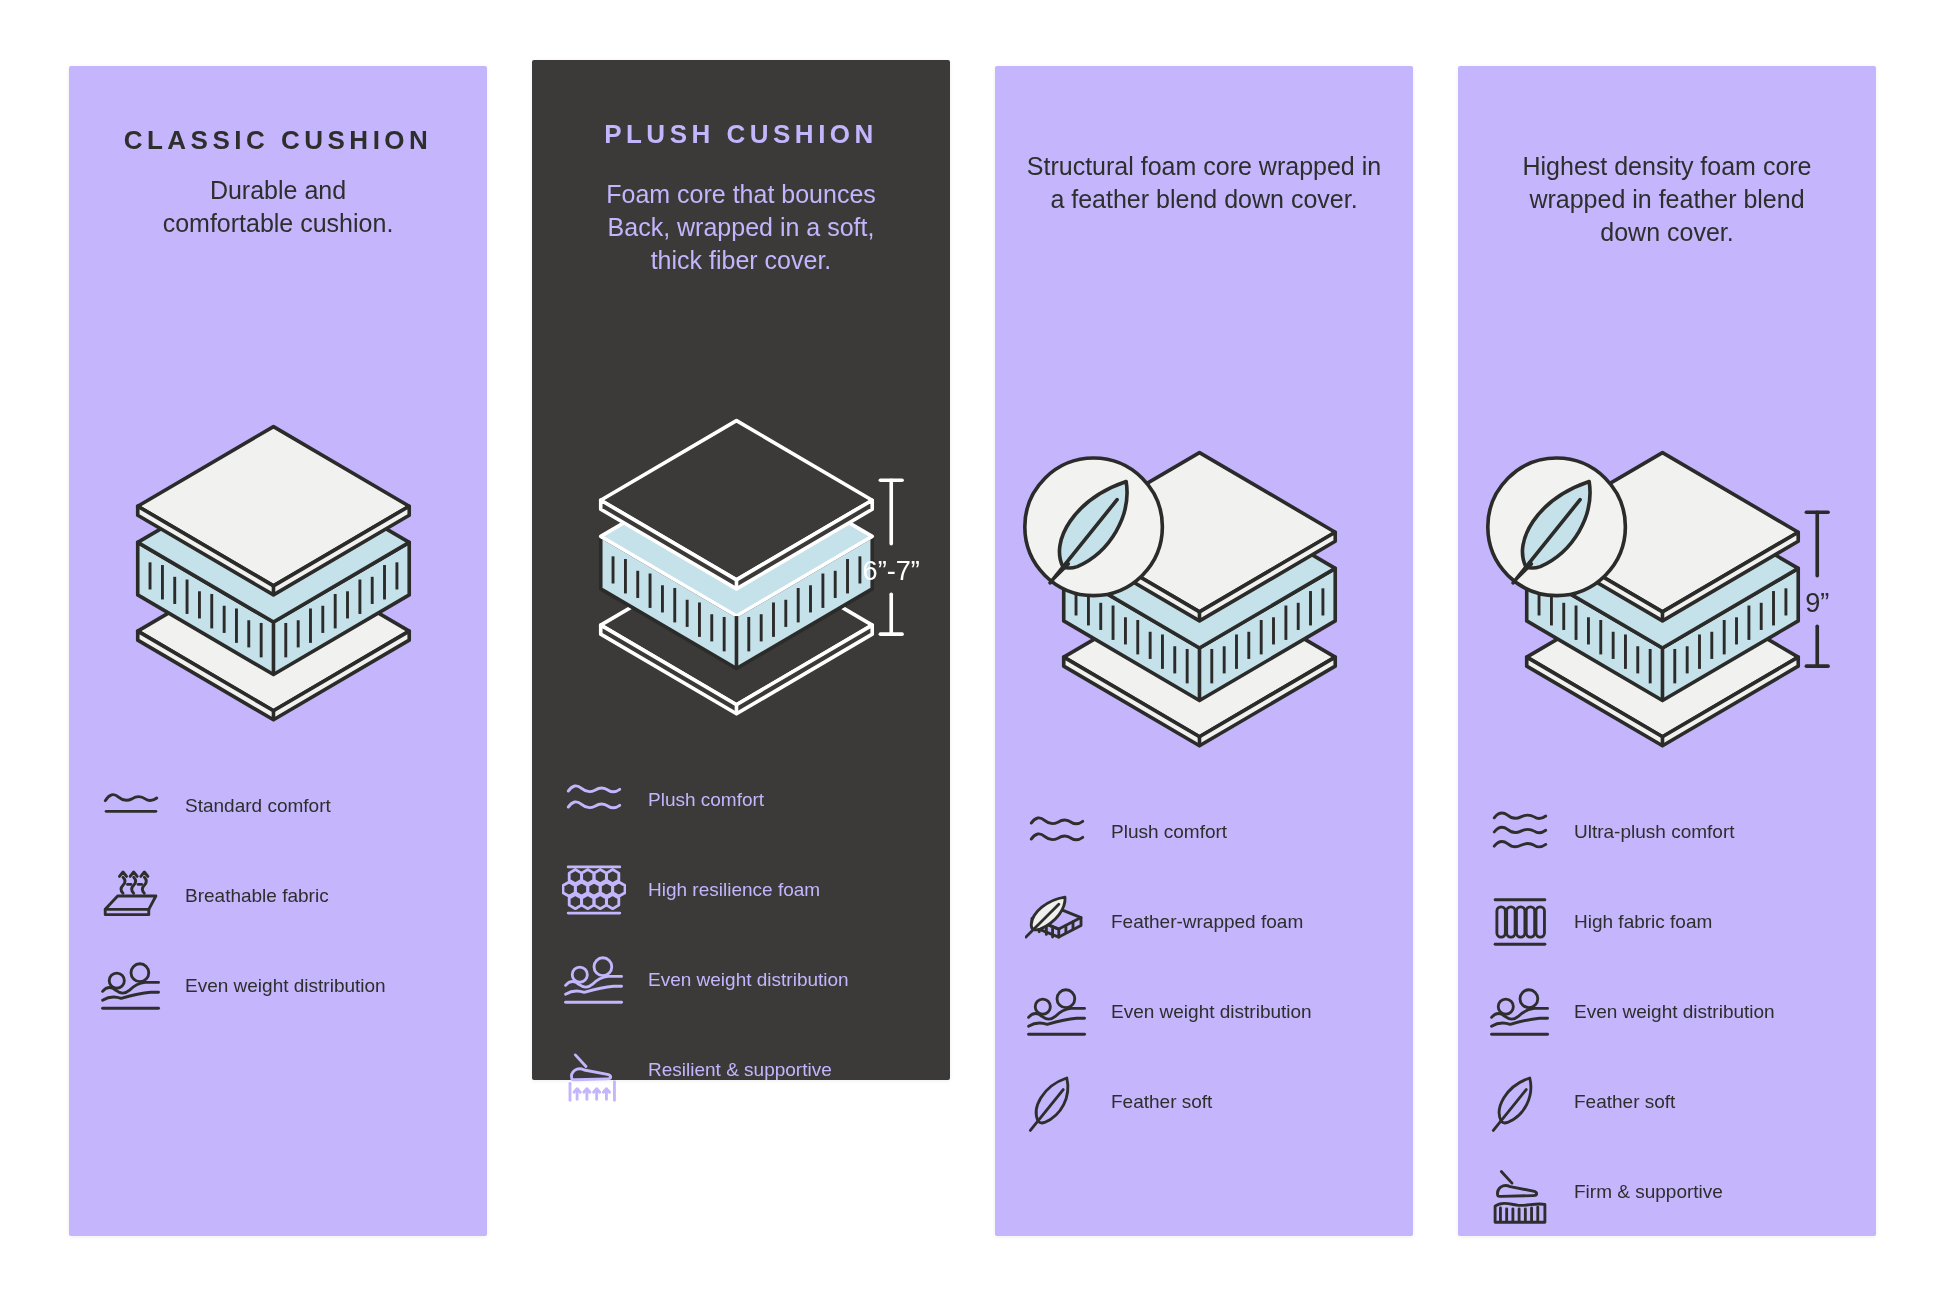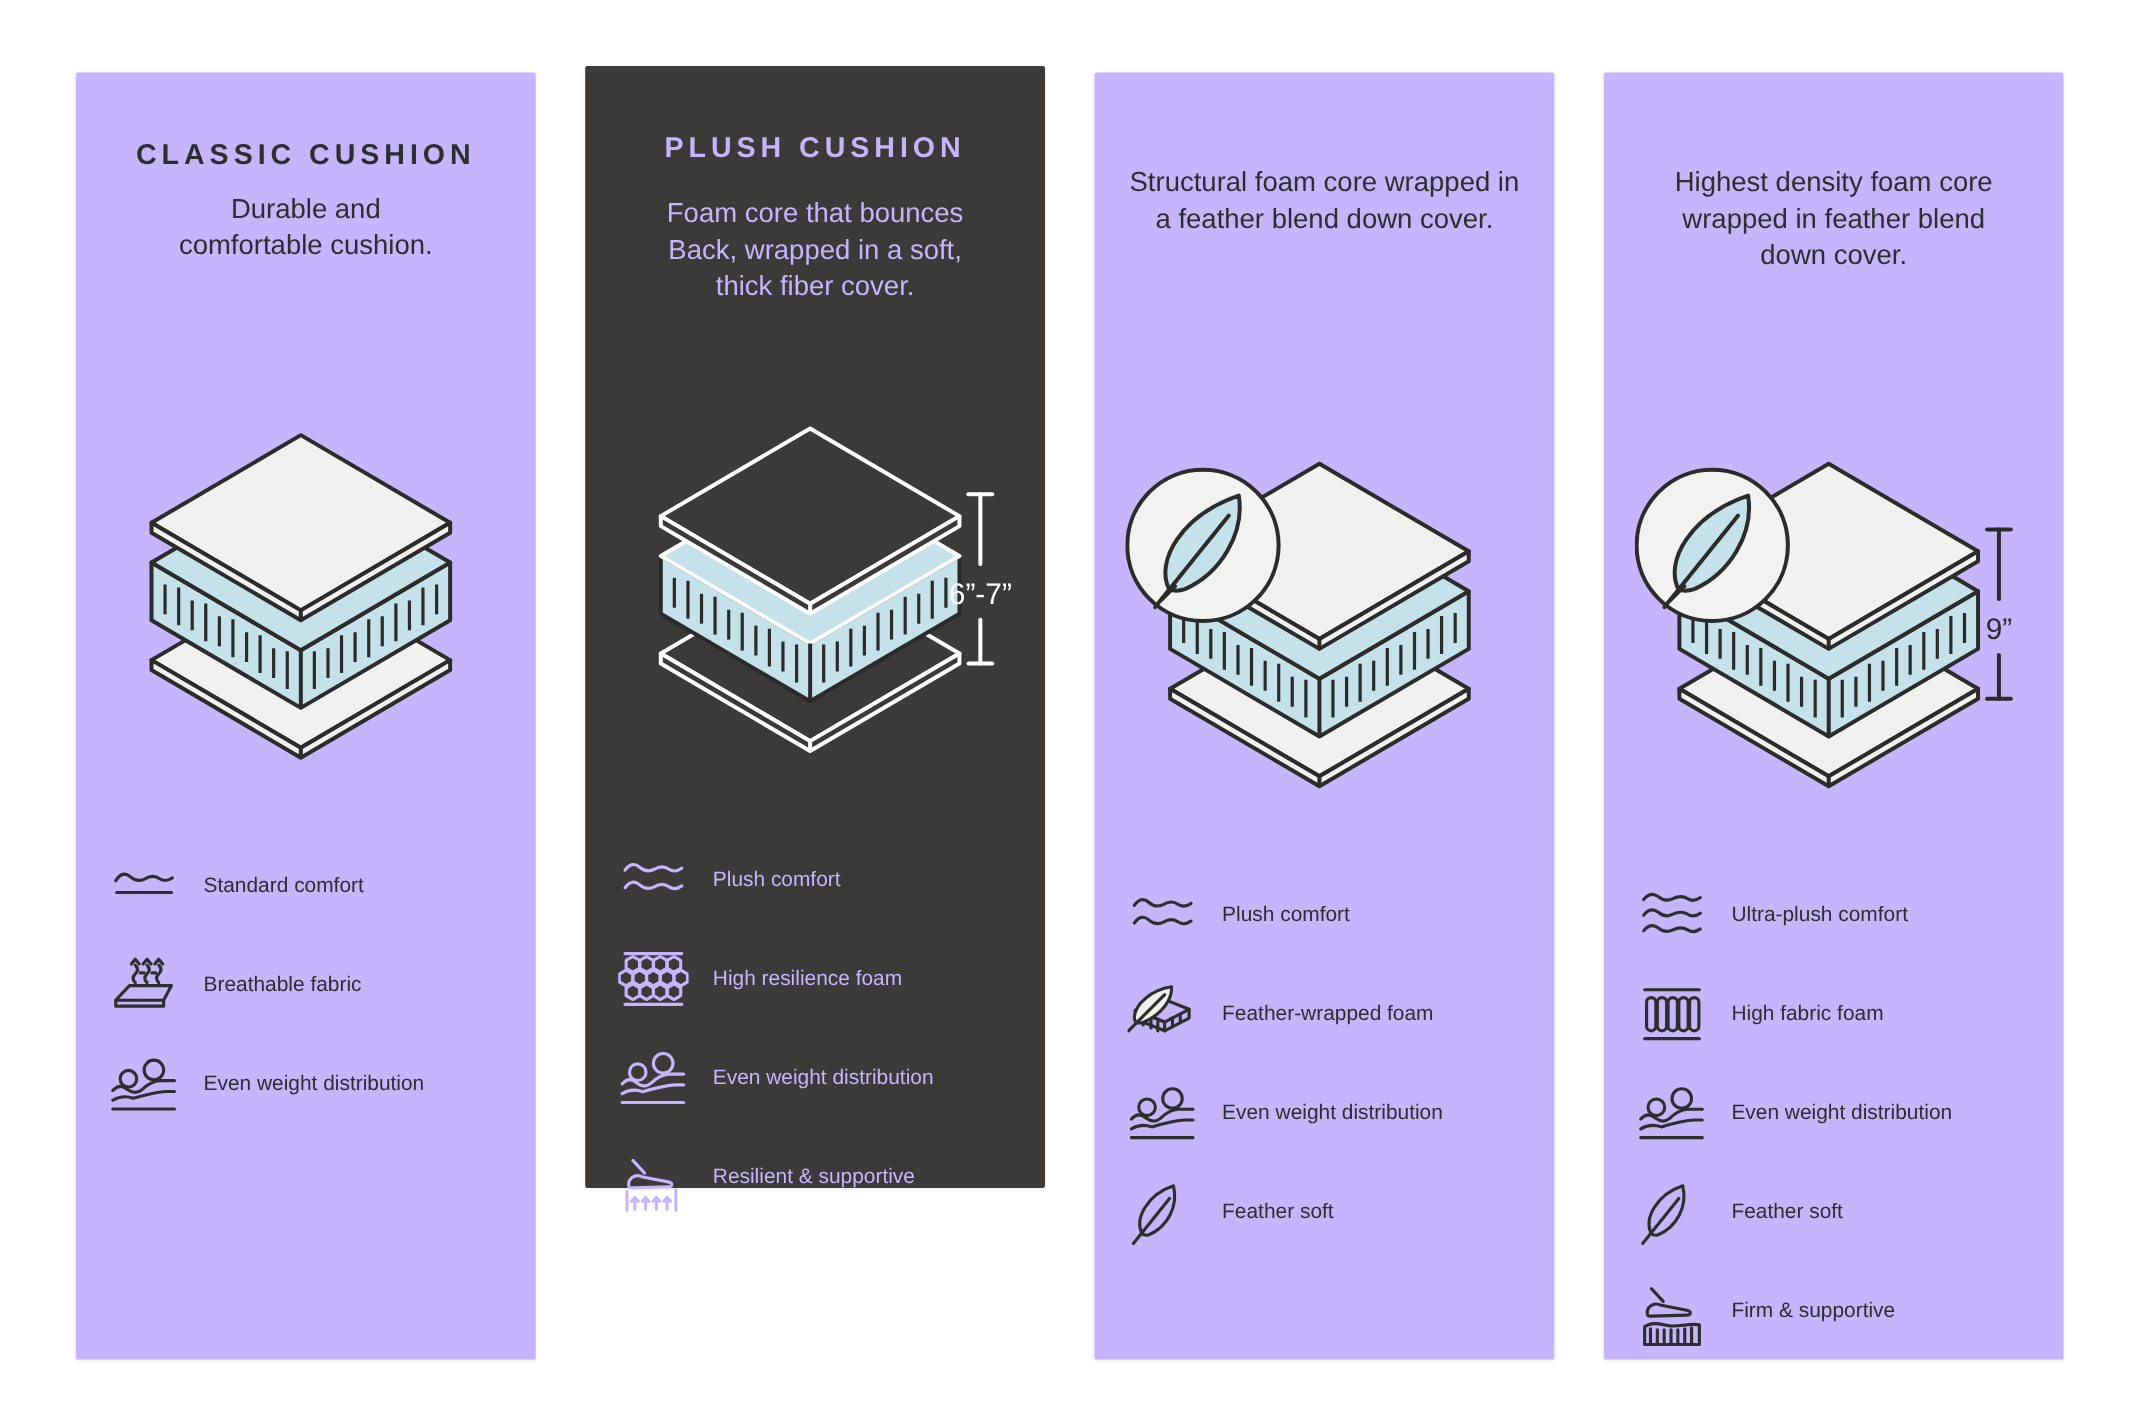--- a/index.html
+++ b/index.html
@@ -6,21 +6,21 @@
   body{width:1946px;height:1298px;font-family:"Liberation Sans","DejaVu Sans",sans-serif;overflow:hidden;}
   .row{display:flex;gap:45px;padding:66px 0 0 69px;}
   .card{box-sizing:border-box;width:418px;height:1170px;background:#c4b5fd;color:#2e2e2c;
         padding:58px 28px 0;border-radius:2px;box-shadow:0 1px 4px rgba(0,0,0,0.07);}
   .card.dark{background:#3b3a38;color:#c4b5fd;margin-top:-6px;height:1020px;}
   .head{height:252px;}
   .title{margin:0;font-size:26px;font-weight:700;letter-spacing:4.5px;line-height:1.3;
          text-align:center;text-transform:uppercase;}
   .desc{margin:26px auto 0;font-size:25px;line-height:1.32;text-align:center;}
   .d0{max-width:240px;margin-top:16px;} .d1{max-width:300px;} .d2{max-width:360px;} .d3{max-width:330px;}
-  .diagram{height:398px;display:flex;align-items:flex-start;justify-content:center;}
+  .diagram{height:398px;display:flex;align-items:center;justify-content:center;}
   .diagram svg{display:block;}
   .features{display:flex;flex-direction:column;gap:26px;padding:0 2px;}
   .feat{display:flex;align-items:center;gap:22px;min-height:64px;}
   .f-icon{flex:0 0 64px;width:64px;height:64px;}
   .f-icon svg{display:block;}
   .f-label{font-size:19px;line-height:1.26;max-width:215px;}
 </style>
 </head>
 <body>
 

